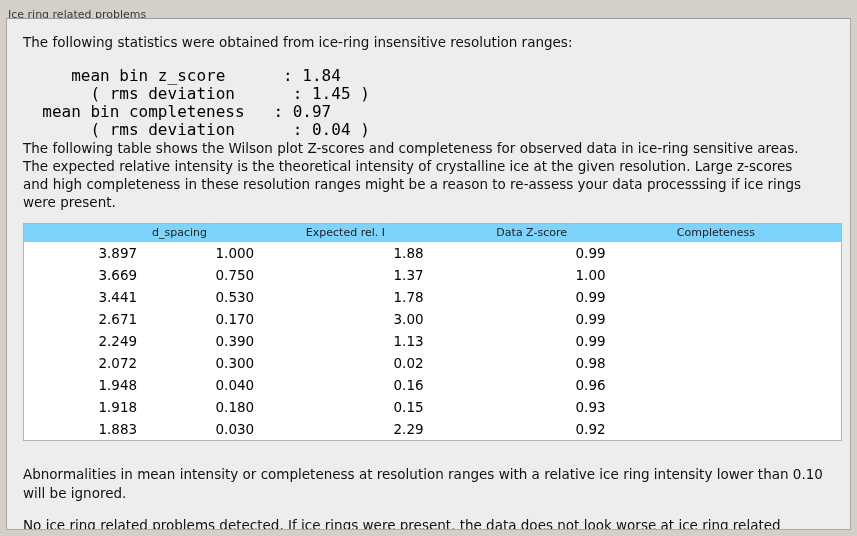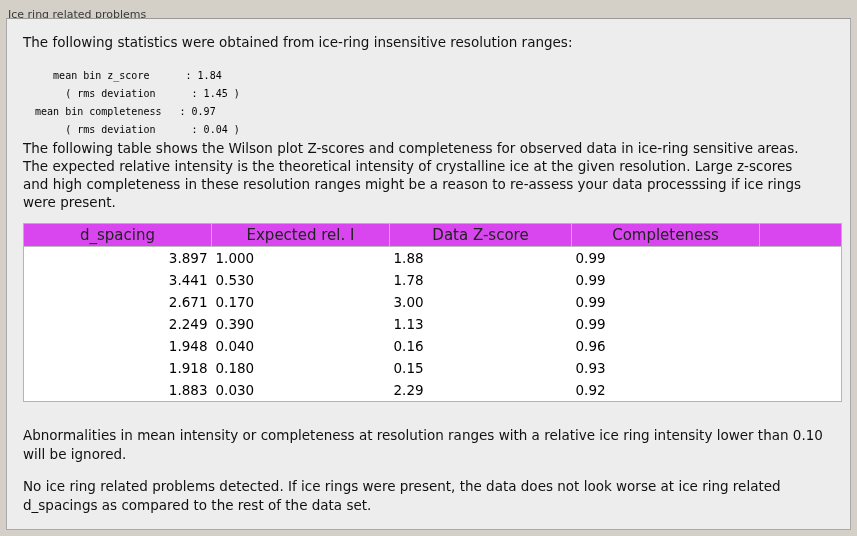--- a/index.html
+++ b/index.html
@@ -46,64 +46,64 @@
     padding: 14px 16px 0 16px;
   }
   p.para {
     margin: 0 16px 0 0;
     font-size: 13.5px;
     line-height: 18px;
     color: #111;
   }
   .stats {
     font-family: "DejaVu Sans Mono", "Liberation Mono", monospace;
-    font-size: 10px;
+    font-size: 16px;
     line-height: 18px;
     margin: 16px 0 0 0;
     white-space: pre;
     color: #000;
   }
   .para-block {
     margin-top: 26px;
     font-size: 13.5px;
     line-height: 18.5px;
   }
   table.datatable {
     border-collapse: collapse;
     width: 818px;
     margin-top: 12px;
     background: #ffffff;
     border: 1px solid #b4b4b4;
     table-layout: fixed;
   }
   table.datatable thead th {
-    background: #d946ef;
+    background: #7dd3fc;
     font-weight: normal;
-    font-size: 15px;
-    text-align: center;
+    font-size: 11px;
+    text-align: right;
     padding: 2px 4px;
     border-right: 1px solid #bdbdbd;
     border-bottom: 1px solid #bdbdbd;
     color: #222;
     height: 16px;
     box-sizing: border-box;
   }
   table.datatable thead th:last-child {
     border-right: none;
   }
   table.datatable tbody td {
     text-align: left;
     font-size: 13.5px;
     padding: 1px 4px;
     height: 20px;
     color: #000;
     border: none;
   }
   table.datatable tbody td.first {
-    text-align: right;
+    text-align: center;
   }
   .col1 { width: 188px; }
   .col2 { width: 178px; }
   .col3 { width: 182px; }
   .col4 { width: 188px; }
   .col5 { width: 82px; }
   .footnote {
     margin-top: 24px;
     font-size: 13.5px;
     line-height: 18.5px;
@@ -154,38 +154,52 @@
         </thead>
         <tbody>
           <tr>
             <td class="first">3.897</td>
             <td>1.000</td>
             <td>1.88</td>
             <td>0.99</td>
             <td></td>
           </tr>
           <tr>
+            <td class="first">3.669</td>
+            <td>0.750</td>
+            <td>1.37</td>
+            <td>1.00</td>
+            <td></td>
+          </tr>
+          <tr>
             <td class="first">3.441</td>
             <td>0.530</td>
             <td>1.78</td>
             <td>0.99</td>
             <td></td>
           </tr>
           <tr>
             <td class="first">2.671</td>
             <td>0.170</td>
             <td>3.00</td>
             <td>0.99</td>
             <td></td>
           </tr>
           <tr>
             <td class="first">2.249</td>
             <td>0.390</td>
             <td>1.13</td>
             <td>0.99</td>
+            <td></td>
+          </tr>
+          <tr>
+            <td class="first">2.072</td>
+            <td>0.300</td>
+            <td>0.02</td>
+            <td>0.98</td>
             <td></td>
           </tr>
           <tr>
             <td class="first">1.948</td>
             <td>0.040</td>
             <td>0.16</td>
             <td>0.96</td>
             <td></td>
           </tr>
           <tr>

